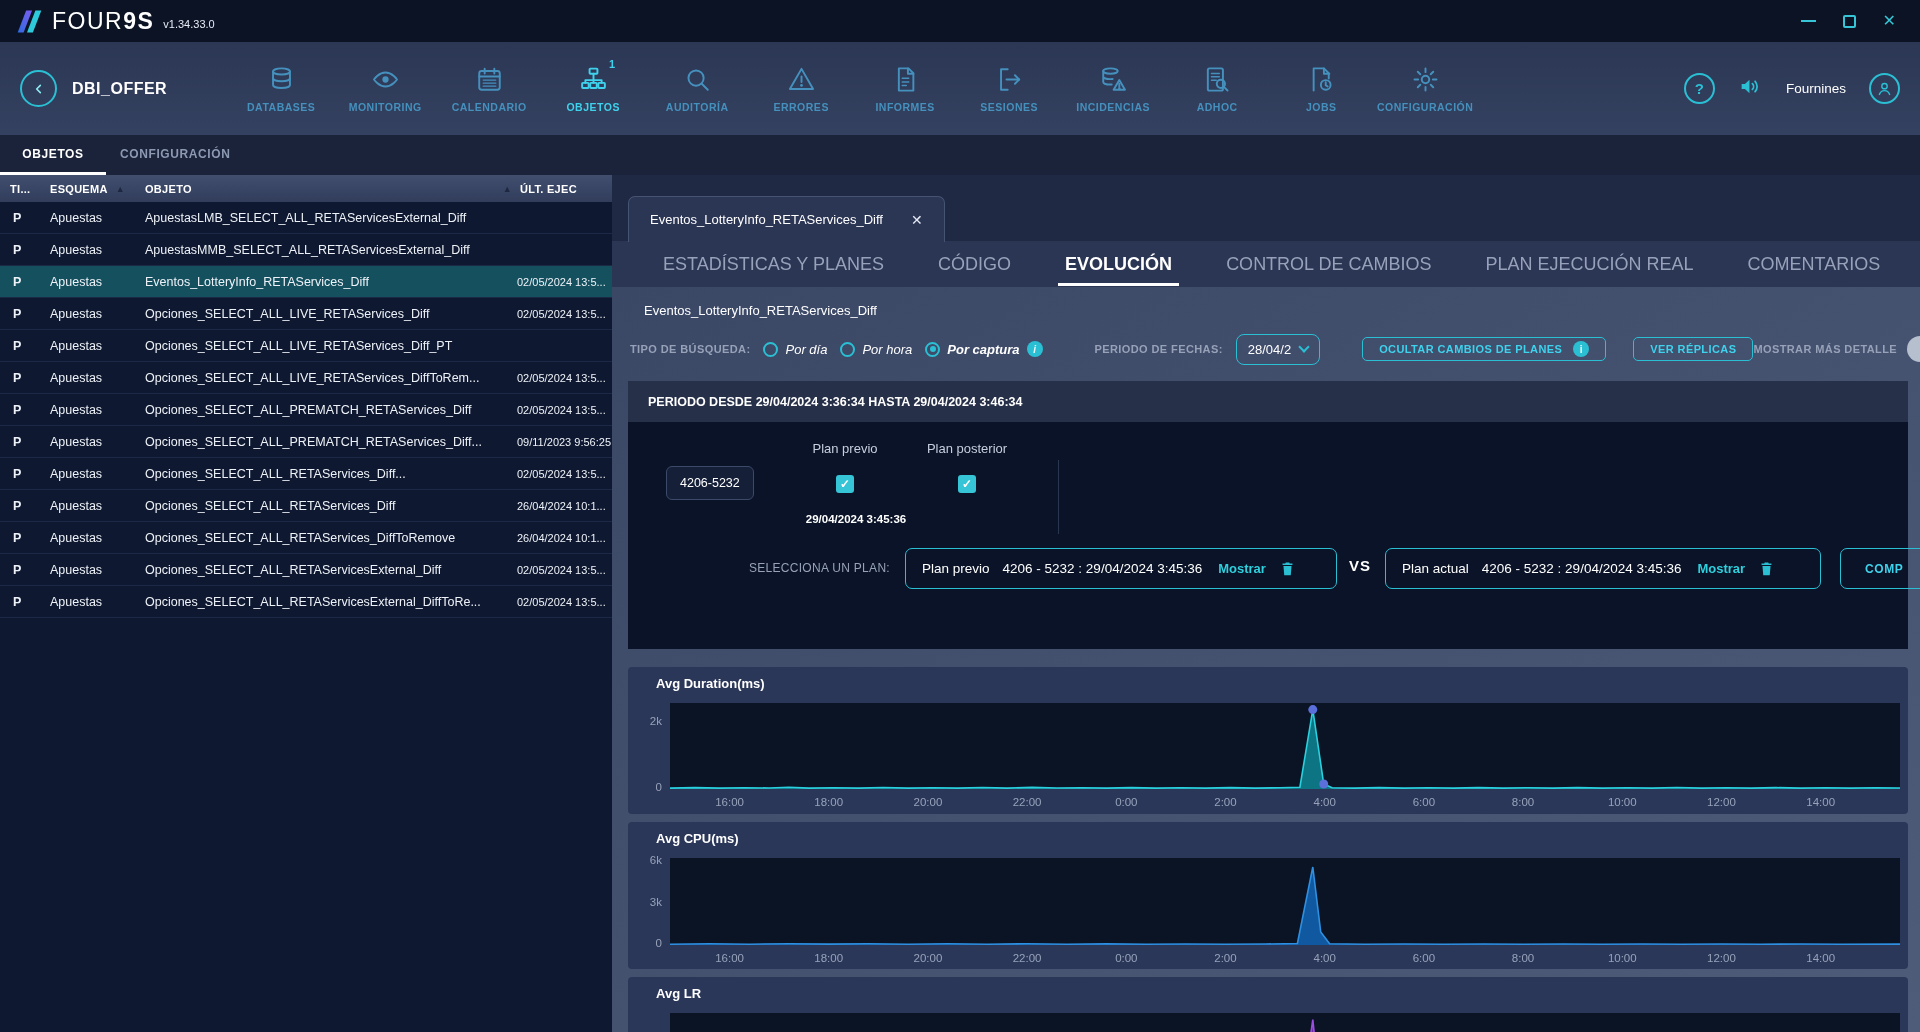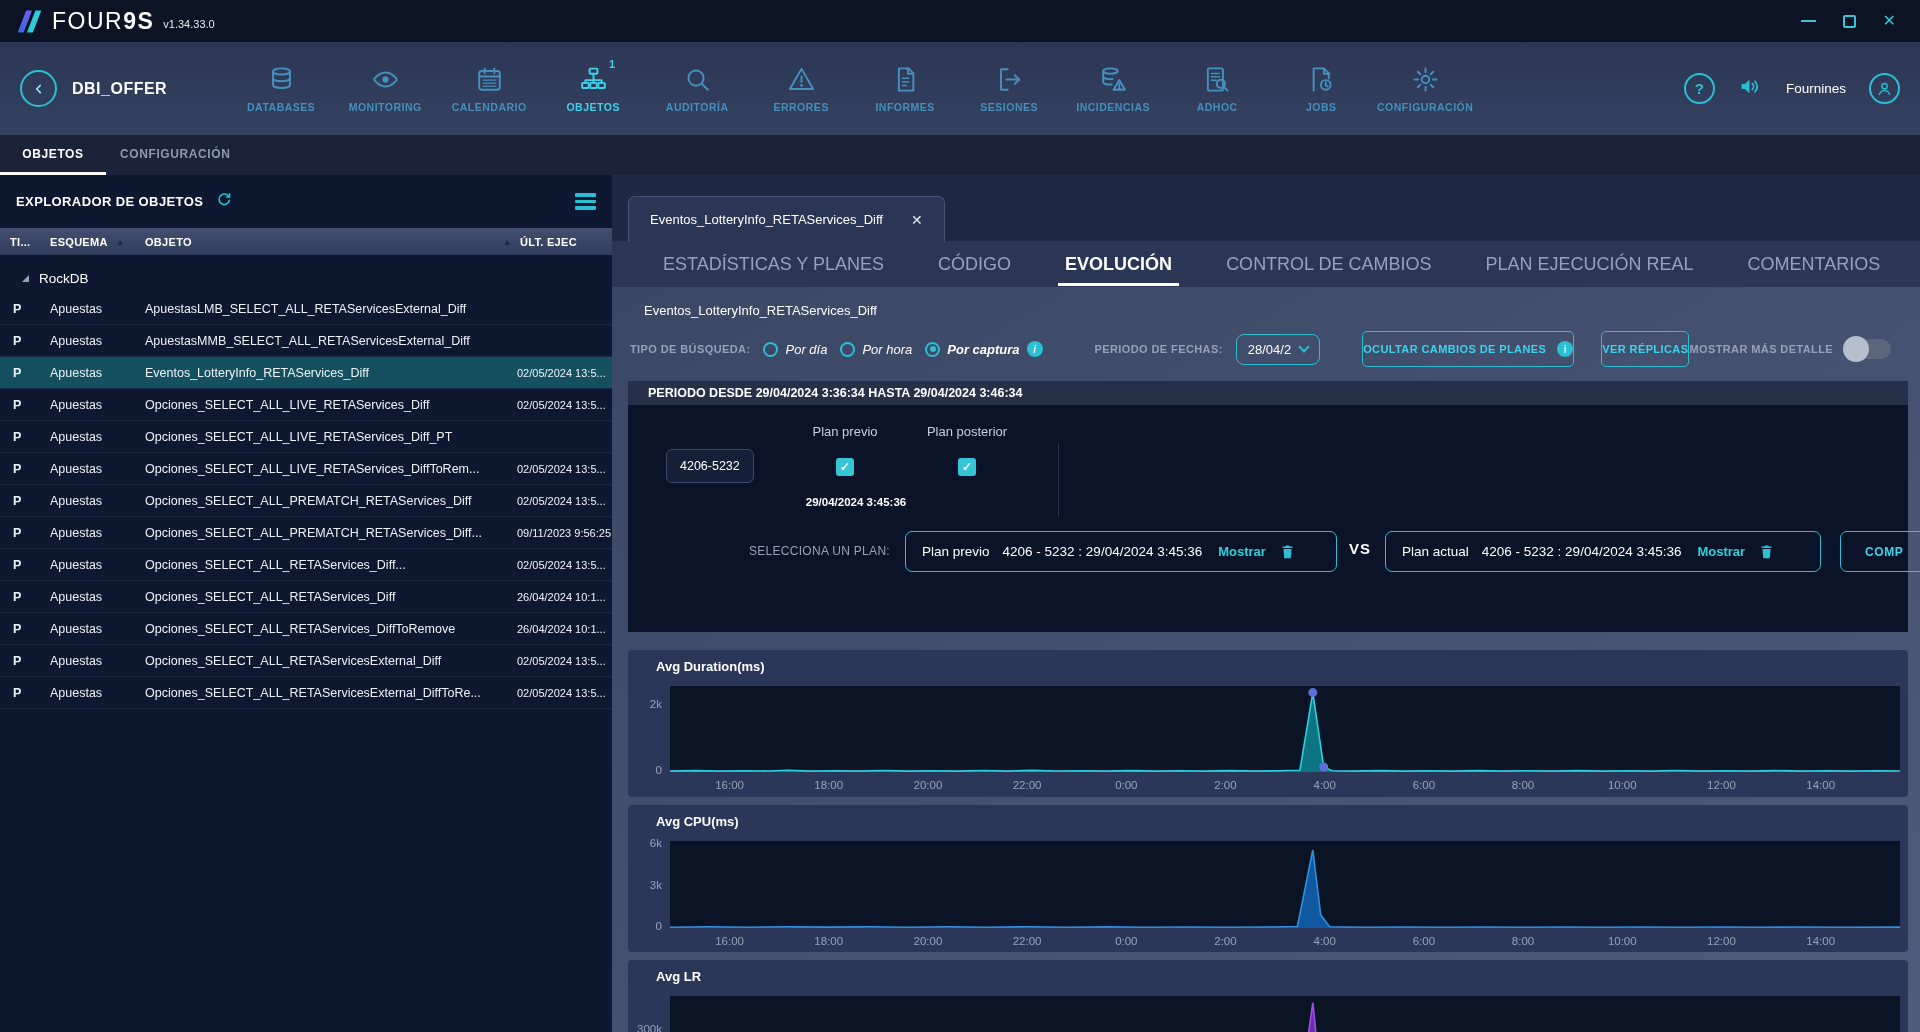--- a/index.html
+++ b/index.html
@@ -84,30 +84,30 @@
   .filter-bar{display:flex;align-items:center;margin:13px 14px 0 2px;height:36px;}
   .flabel{color:#97a2b8;font-size:11px;font-weight:700;letter-spacing:.4px;white-space:nowrap;}
   .radio{display:flex;align-items:center;gap:7px;margin-left:13px;font-size:13px;white-space:nowrap;font-style:italic;}
   .rdot{width:15px;height:15px;border:2px solid #2bbfd4;border-radius:50%;position:relative;flex:none;}
   .radio.sel .rdot:after{content:"";position:absolute;inset:2.5px;background:#2bbfd4;border-radius:50%;}
   .radio.sel span{font-weight:700;}
   .info{width:16px;height:16px;border-radius:50%;background:#2bbfd4;color:#eaf9fc;font-size:10px;font-weight:700;display:flex;align-items:center;justify-content:center;flex:none;}
   .p-label{margin-left:52px;}
   .dsel{margin-left:13px;border:1.5px solid #2bbfd4;border-radius:8px;height:31px;display:flex;align-items:center;gap:9px;padding:0 11px;font-size:13px;white-space:nowrap;}
   .chev{width:8px;height:8px;border-right:2px solid #2bbfd4;border-bottom:2px solid #2bbfd4;transform:rotate(45deg);margin-top:-4px;}
-  .obtn{border:1.5px solid #2bbfd4;border-radius:5px;color:#3fd2ec;font-size:11px;font-weight:700;letter-spacing:.4px;height:36px;padding:0 0;display:flex;align-items:center;gap:11px;background:transparent;white-space:nowrap;}
+  .obtn{border:1.5px solid #2bbfd4;border-radius:5px;color:#3fd2ec;font-size:11px;font-weight:700;letter-spacing:.4px;height:24px;padding:0 16px;display:flex;align-items:center;gap:11px;background:transparent;white-space:nowrap;}
   .b1{margin-left:42px;}
   .b2{margin-left:27px;}
   .toggle-wrap{margin-left:auto;display:flex;align-items:center;gap:12px;margin-right:16px;}
   .toggle{width:46px;height:20px;background:#5b667c;border-radius:10px;position:relative;flex:none;}
   .knob{position:absolute;left:-2px;top:-3px;width:26px;height:26px;background:#b6bfcd;border-radius:50%;}
 
   
   .pp{width:1280px;margin-top:14px;}
-  .pp-head{height:24px;background:#273049;display:flex;align-items:center;padding-left:20px;font-size:12.5px;font-weight:700;}
+  .pp-head{height:41px;background:#273049;display:flex;align-items:center;padding-left:20px;font-size:12.5px;font-weight:700;}
   .pp-body{position:relative;height:227px;background:#0a1327;}
   .pcol{position:absolute;top:19px;font-size:13px;color:#c6cfdf;transform:translateX(-50%);white-space:nowrap;}
   .chip{position:absolute;left:38px;top:44px;border:1px solid #3c4968;background:#151f38;border-radius:6px;padding:9px 13px;font-size:12.5px;}
   .cb{position:absolute;top:53px;width:18px;height:18px;background:#35c5d6;border-radius:3px;color:#fff;display:flex;align-items:center;justify-content:center;font-size:12px;font-weight:700;transform:translateX(-50%);}
   .vdiv{position:absolute;left:430px;top:38px;height:74px;width:1px;background:#2a3550;}
   .cap-time{position:absolute;left:156px;top:91px;width:144px;text-align:center;font-size:11.5px;font-weight:700;}
   .sel-label{position:absolute;left:110px;top:139px;width:152px;text-align:right;font-size:12px;color:#97a2b8;letter-spacing:.3px;}
   .plan-box{position:absolute;top:126px;height:41px;border:1.5px solid #2bbfd4;border-radius:7px;display:flex;align-items:center;gap:13px;padding:0 16px;font-size:13.5px;}
   .pb1{left:277px;width:432px;}
   .pb2{left:757px;width:436px;}
@@ -284,49 +284,31 @@
   </div>
 
   <div class="pagetabs">
     <div class="ptab active">OBJETOS</div>
     <div class="ptab">CONFIGURACIÓN</div>
   </div>
 
   <div class="body-row">
 
     <aside class="explorer">
-      <div class="exp-header">
-        <span>EXPLORADOR DE OBJETOS</span>
-        <span class="refresh">
-          <svg viewBox="0 0 24 24" fill="none" stroke="currentColor" stroke-width="2" stroke-linecap="round">
-            <path d="M18.8 7.2A6.6 6.6 0 1 0 19.4 12"></path>
-              <path d="M19.6 3.6v3.9h-3.9"></path>
-          </svg>
-        </span>
-        <span class="burger">
-            <i></i>
-            <i></i>
-            <i></i>
-          </span>
-      </div>
       <div class="thead">
         <div class="th-type">TI...</div>
         <div class="th-schema">
             <span>ESQUEMA</span>
             <span class="sort">▲</span>
           </div>
         <div class="th-obj">
             <span>OBJETO</span>
             <span class="sort">▲</span>
           </div>
         <div class="th-date">ÚLT. EJEC</div>
-      </div>
-      <div class="group-row">
-        <span class="tri"></span>
-        <span>RockDB</span>
       </div>
       <div id="explorer-rows">
           <div class="grow">
             <span class="c-type">P</span>
             <span class="c-schema">Apuestas</span>
             <span class="c-obj">ApuestasLMB_SELECT_ALL_RETAServicesExternal_Diff</span>
             <span class="c-date"></span>
           </div>
           <div class="grow">
             <span class="c-type">P</span>

